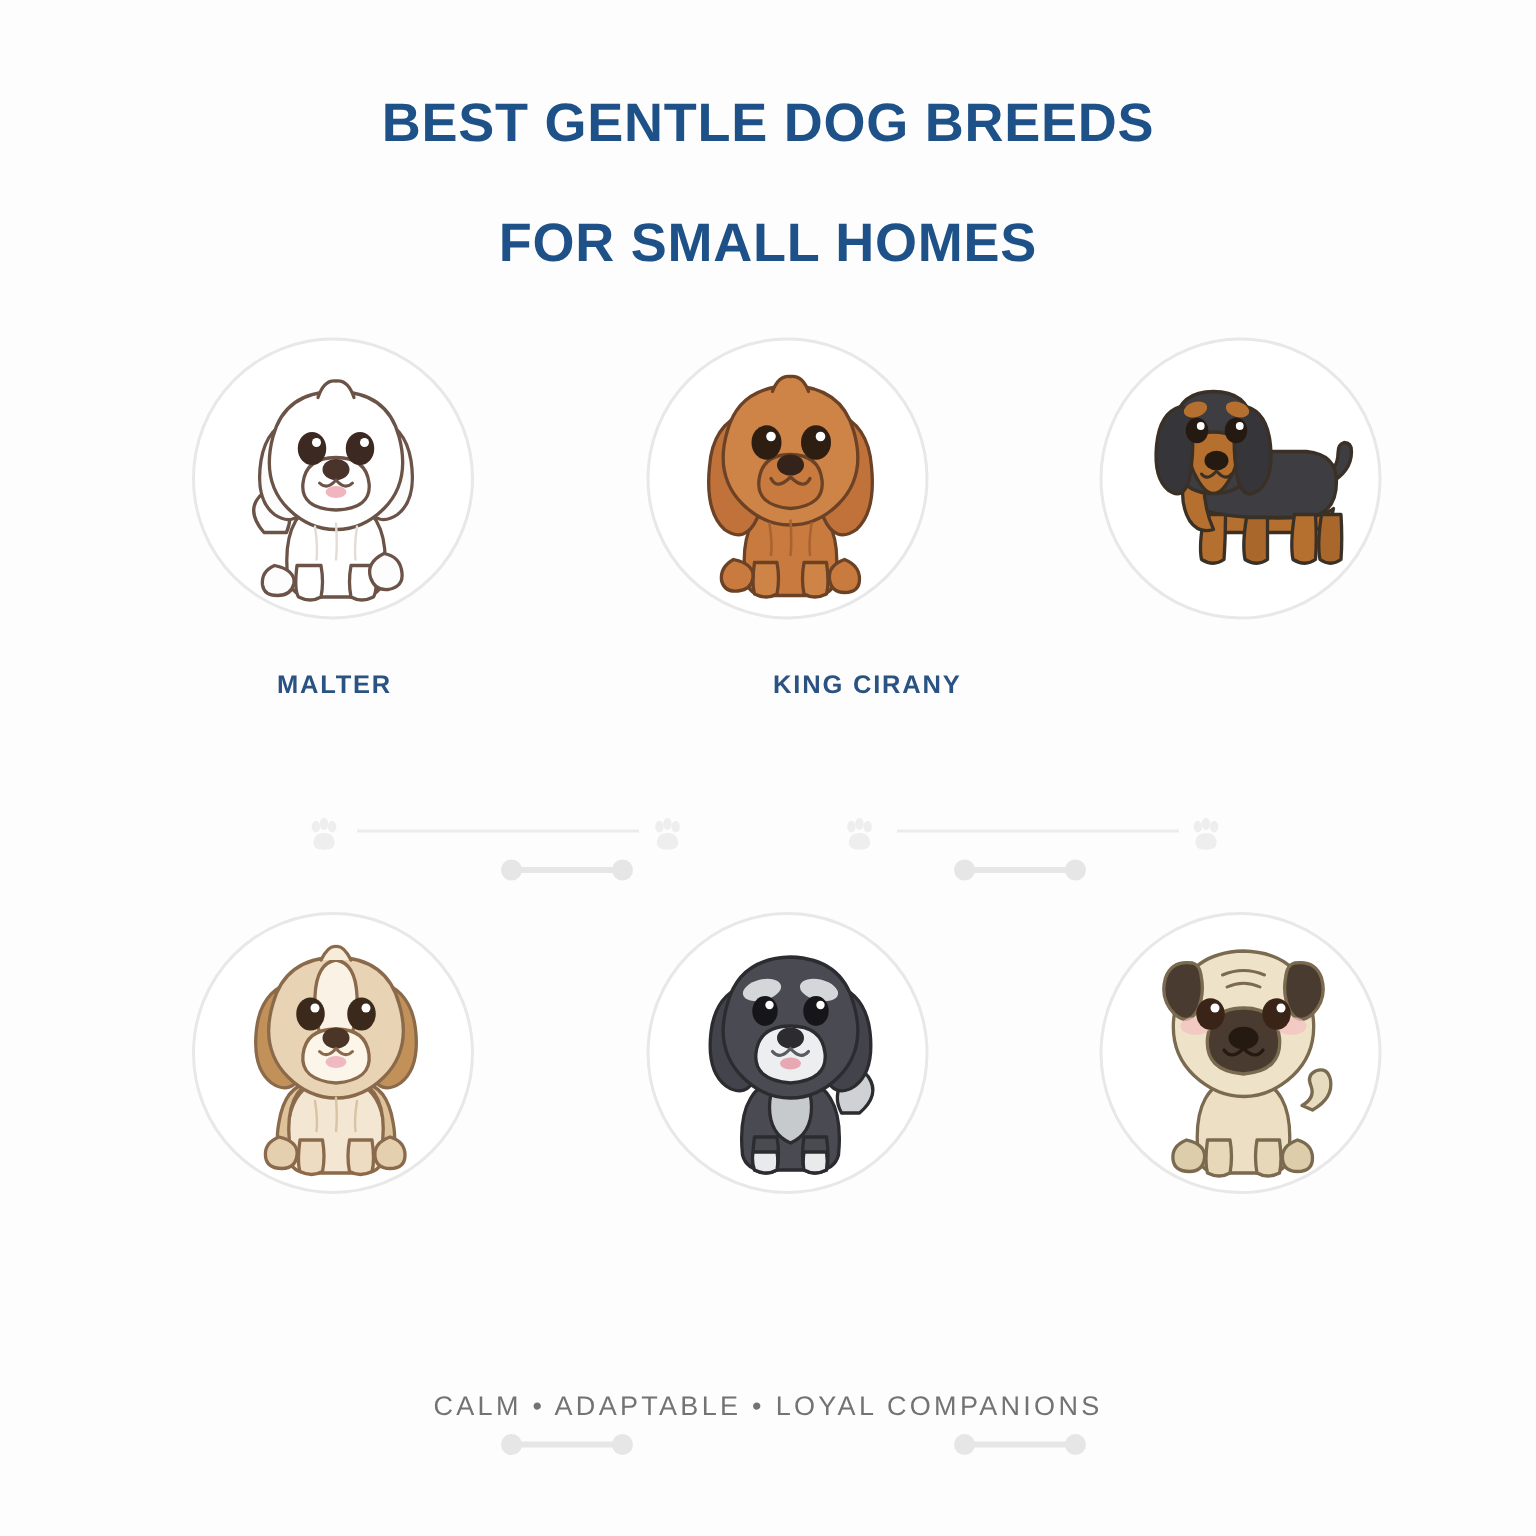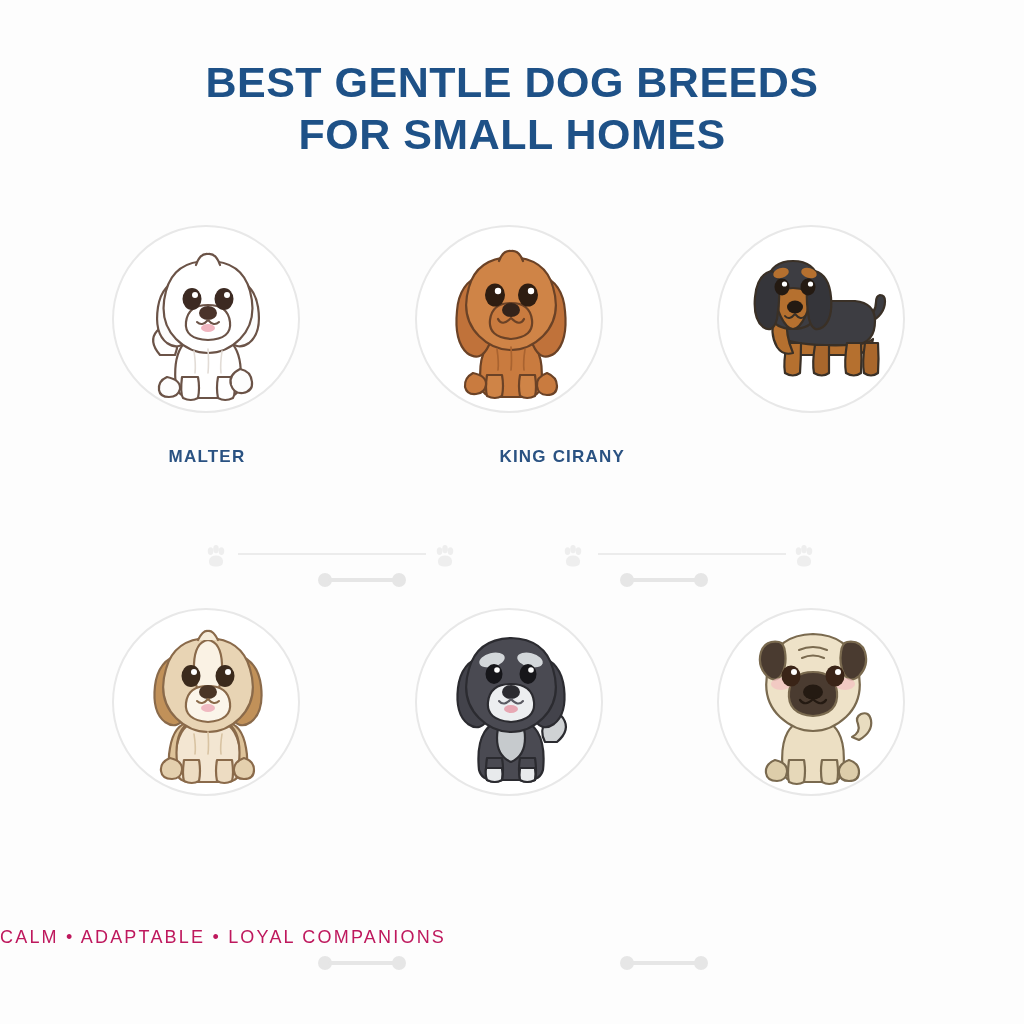--- a/index.html
+++ b/index.html
@@ -11,29 +11,29 @@
     position:relative;
   }
   .poster{position:absolute;inset:0;}
 
   
   .title{
     position:absolute;left:0;right:0;top:56px;
     text-align:center;
     color:#1e5187;
     font-weight:bold;
-    font-size:43px;
+    font-size:36px;
     line-height:52px;
     letter-spacing:0.5px;
     text-transform:uppercase;
   }
-  .title .l2{display:block;}
+  .title .l2{display:block;margin-top:28px;}
 
   
-  .row{position:absolute;left:0;right:0;height:260px;padding-left:32px;}
+  .row{position:absolute;left:16px;right:0;height:260px;padding-left:32px;}
   .row-1{top:225px;}
   .row-2{top:608px;}
 
   .cell{
     position:absolute;top:0;width:230px;height:260px;
     text-align:center;
   }
   .cell.c0{left:92px;}
   .cell.c1{left:395px;text-align:right;}
   .cell.c2{left:697px;}
@@ -83,21 +83,22 @@
   .div-line.dl-right{left:598px;width:188px;}
   .paw{position:absolute;top:26px;width:26px;height:26px;opacity:.85;}
   .paw.p0{left:203px;}
   .paw.p1{left:432px;}
   .paw.p2{left:560px;}
   .paw.p3{left:791px;}
 
   
   .footer{
     position:absolute;left:0;right:0;top:927px;
-    color:#be185d;
+    text-align:center;
+    color:#737373;
     font-size:18px;
     letter-spacing:2.2px;
     text-transform:uppercase;
     white-space:nowrap;
   }
 </style>
 </head>
 <body>
 
 <div class="poster">

